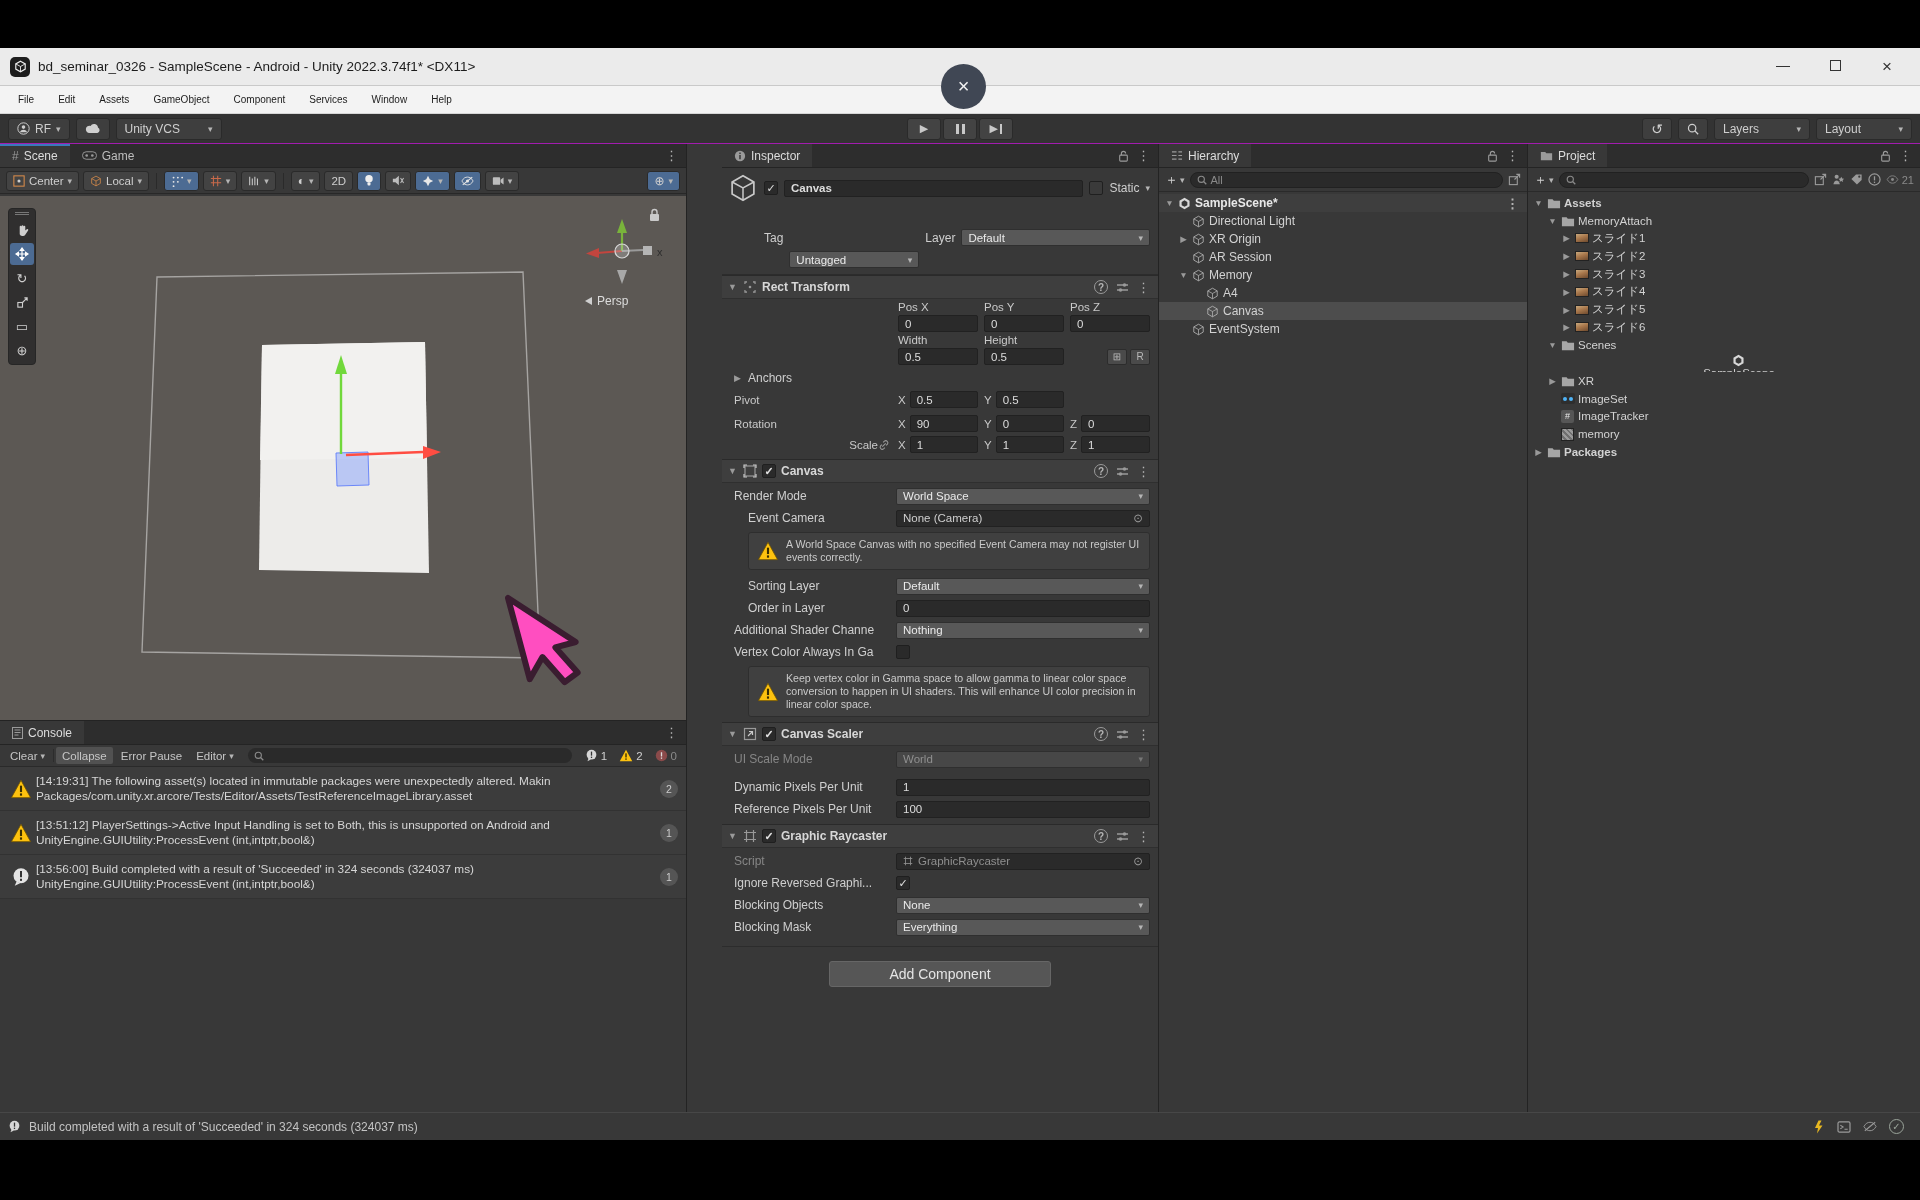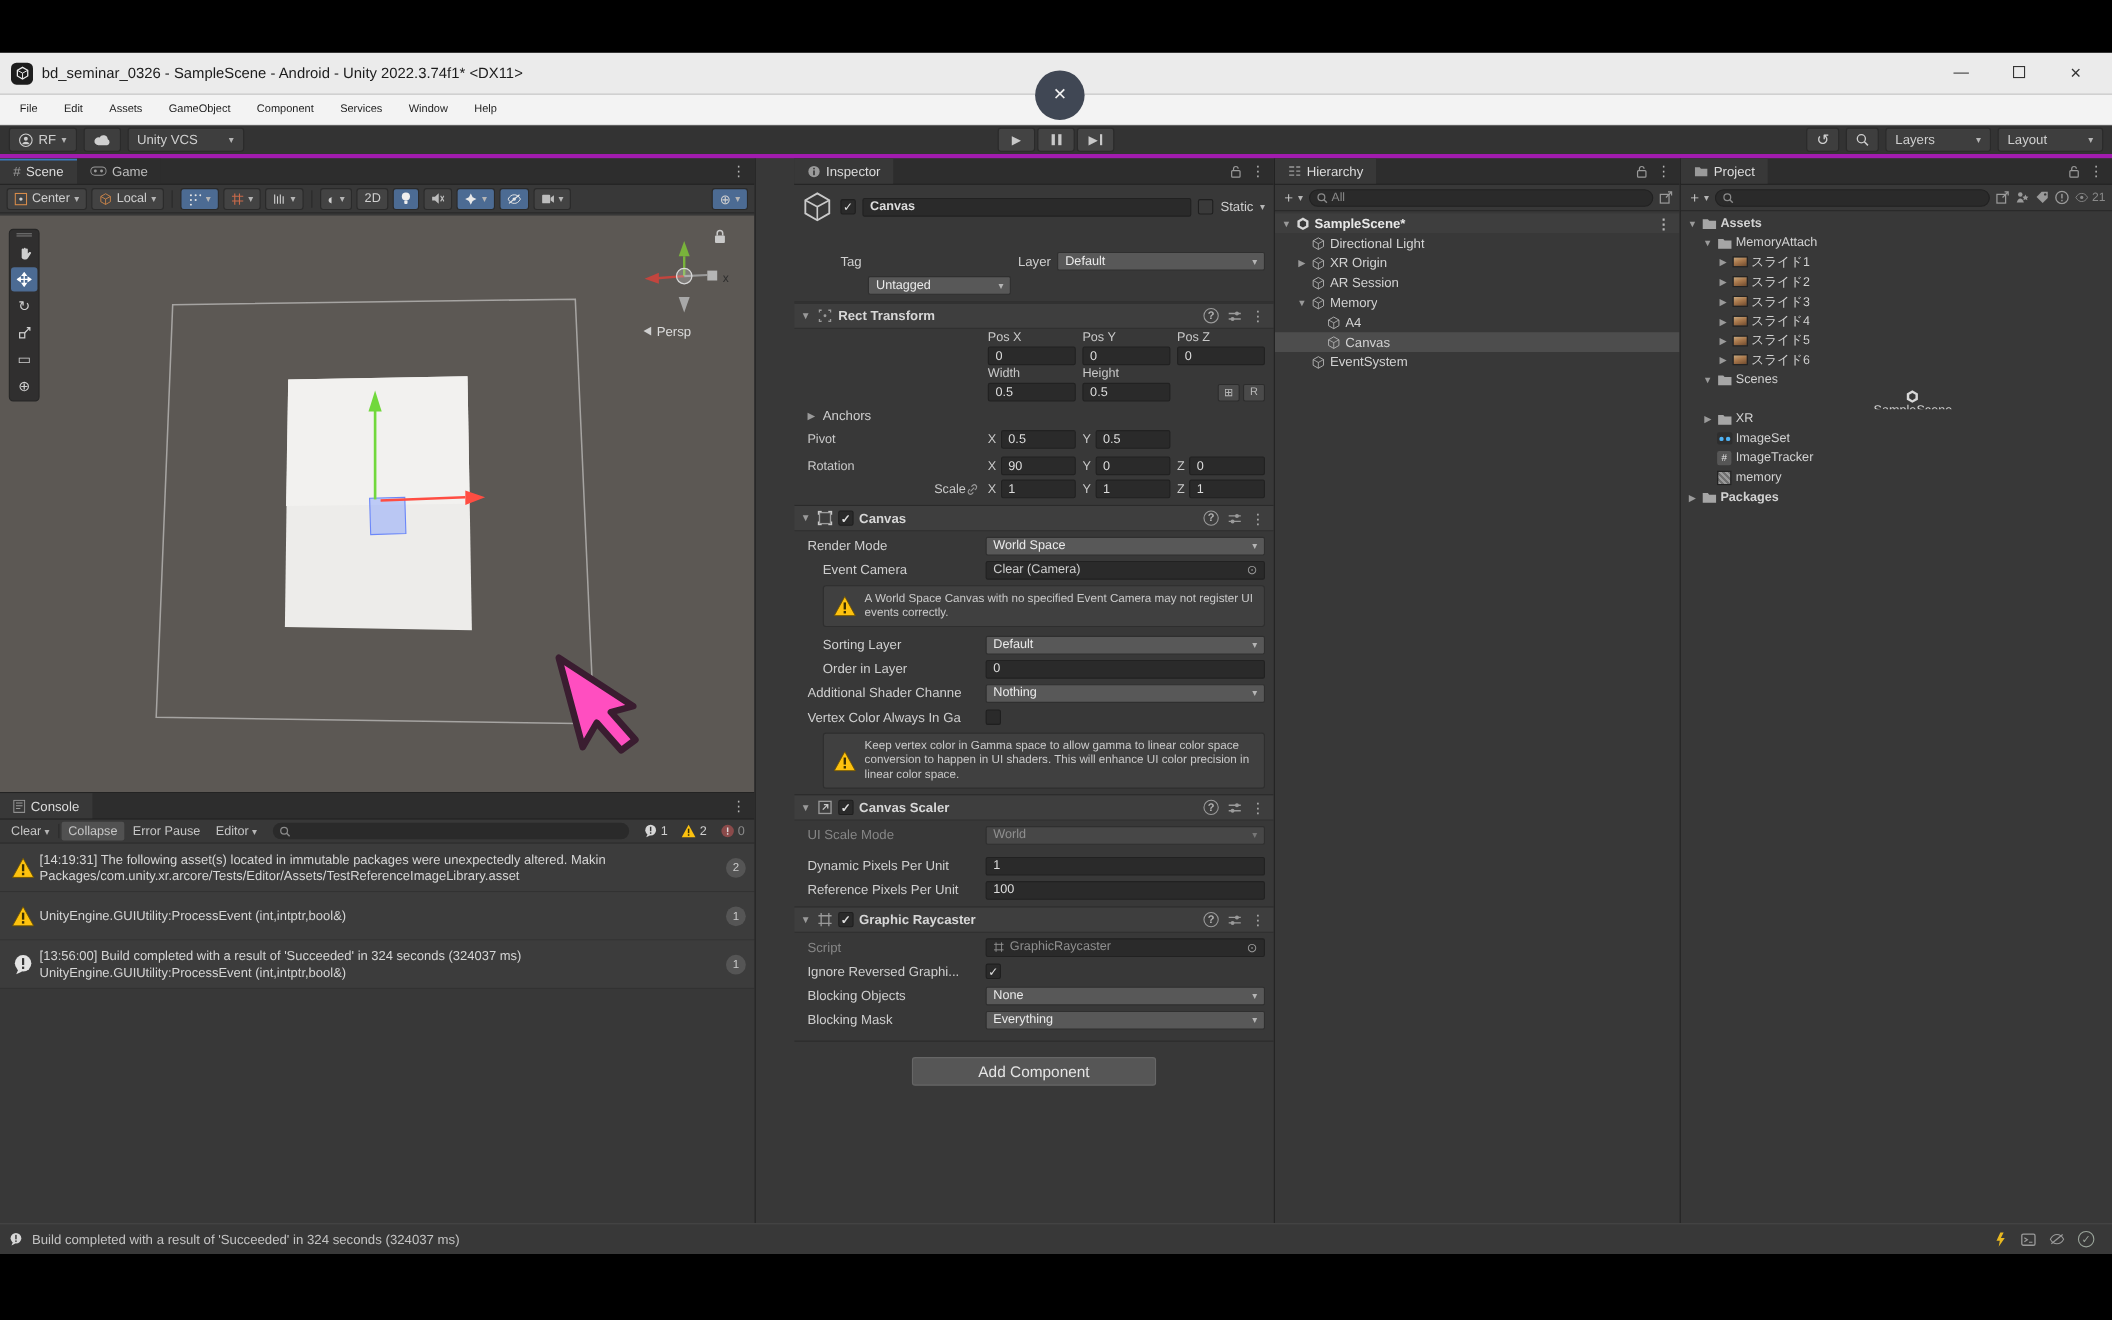--- a/index.html
+++ b/index.html
@@ -11,21 +11,21 @@
   
   .titlebar { height:38px; background:#ebebeb; display:flex; align-items:center; padding:0 10px; color:#1c1c1c; font-size:13.5px; border-bottom:1px solid #c9c9c9; }
   .titlebar .appicon { width:20px; height:20px; border-radius:5px; background:#1d1d1d; display:flex; align-items:center; justify-content:center; margin-right:8px; }
   .winbtns { margin-left:auto; display:flex; gap:34px; padding-right:14px; color:#333; font-size:14px; }
   .winbtn { width:18px; text-align:center; cursor:default; }
   .maxbox { width:11px; height:11px; border:1.5px solid #333; display:inline-block; margin-top:3px; }
   .menubar { height:28px; background:#f3f3f3; display:flex; align-items:center; padding-left:6px; font-size:10px; color:#1c1c1c; border-bottom:1px solid #d6d6d6; }
   .menu-item { padding:0 12px; height:100%; display:flex; align-items:center; }
 
   
-  .topbar { position:relative; height:30px; background:#333333; border-bottom:4px solid #a21caf; display:flex; align-items:center; padding:0 8px; }
+  .topbar { position:relative; height:30px; background:#333333; border-bottom:1px solid #a21caf; display:flex; align-items:center; padding:0 8px; }
   .tbtn { height:22px; background:#3e3e3e; border:1px solid #2a2a2a; border-radius:3px; color:#cfcfcf; font-size:12px; display:flex; align-items:center; gap:5px; padding:0 8px; margin-right:6px; }
   .transport { position:absolute; left:50%; transform:translateX(-50%); display:flex; gap:2px; }
   .pbtn { width:34px; height:22px; background:#434343; border:1px solid #2a2a2a; border-radius:3px; display:flex; align-items:center; justify-content:center; color:#c8c8c8; font-size:11px; }
   .pausebars span { display:inline-block; width:3px; height:10px; background:#c8c8c8; margin:0 1.5px; }
   .topright { margin-left:auto; display:flex; align-items:center; }
   .ddwide { width:96px; justify-content:space-between; }
   .caret { font-size:9px; color:#b5b5b5; }
 
   
   .content { position:absolute; top:96px; left:0; width:1920px; height:968px; }
@@ -461,20 +461,21 @@
               </div>
               <div class="crow">
                 <span class="cicon">
                   <svg width="22" height="20" viewBox="0 0 16 15">
                     <path d="M8 1 L15.2 14 H0.8 Z" fill="#fdc20f" stroke="#6d5200" stroke-width="0.6"></path>
                     <rect x="7.2" y="5" width="1.6" height="4.8" fill="#3a2f00"></rect>
                     <rect x="7.2" y="10.8" width="1.6" height="1.7" fill="#3a2f00"></rect>
                   </svg>
                 </span>
                 <span class="ctext">
+                  <div>[13:51:12] PlayerSettings-&gt;Active Input Handling is set to Both, this is unsupported on Android and</div>
                   <div>UnityEngine.GUIUtility:ProcessEvent (int,intptr,bool&amp;)</div>
                 </span>
                 <span class="cbadge">1</span>
               </div>
               <div class="crow">
                 <span class="cicon">
                   <svg width="20" height="20" viewBox="0 0 16 16">
                     <circle cx="8" cy="7" r="6" fill="#e3e3e3"></circle>
                     <path d="M4.5 11.5 L3 15 l4.3-2" fill="#e3e3e3"></path>
                     <rect x="7.2" y="3.2" width="1.6" height="5" fill="#333"></rect>
@@ -649,21 +650,21 @@
           <div class="irow" style="margin-top:2px;">
             <span class="lbl">Render Mode</span>
             <span class="dd">
                 <span>World Space</span>
                 <span class="caret">▾</span>
               </span>
           </div>
           <div class="irow">
             <span class="lbl ind">Event Camera</span>
             <span class="objfield">
-              <span>Clear (Camera)</span>
+              <span>None (Camera)</span>
               <span style="margin-left:auto; color:#9a9a9a;">⊙</span>
             </span>
           </div>
           <div class="helpbox">
             <span id="wb1">
                 <svg width="22" height="20" viewBox="0 0 16 15">
                   <path d="M8 1 L15.2 14 H0.8 Z" fill="#fdc20f" stroke="#6d5200" stroke-width="0.6"></path>
                   <rect x="7.2" y="5" width="1.6" height="4.8" fill="#3a2f00"></rect>
                   <rect x="7.2" y="10.8" width="1.6" height="1.7" fill="#3a2f00"></rect>
                 </svg>

